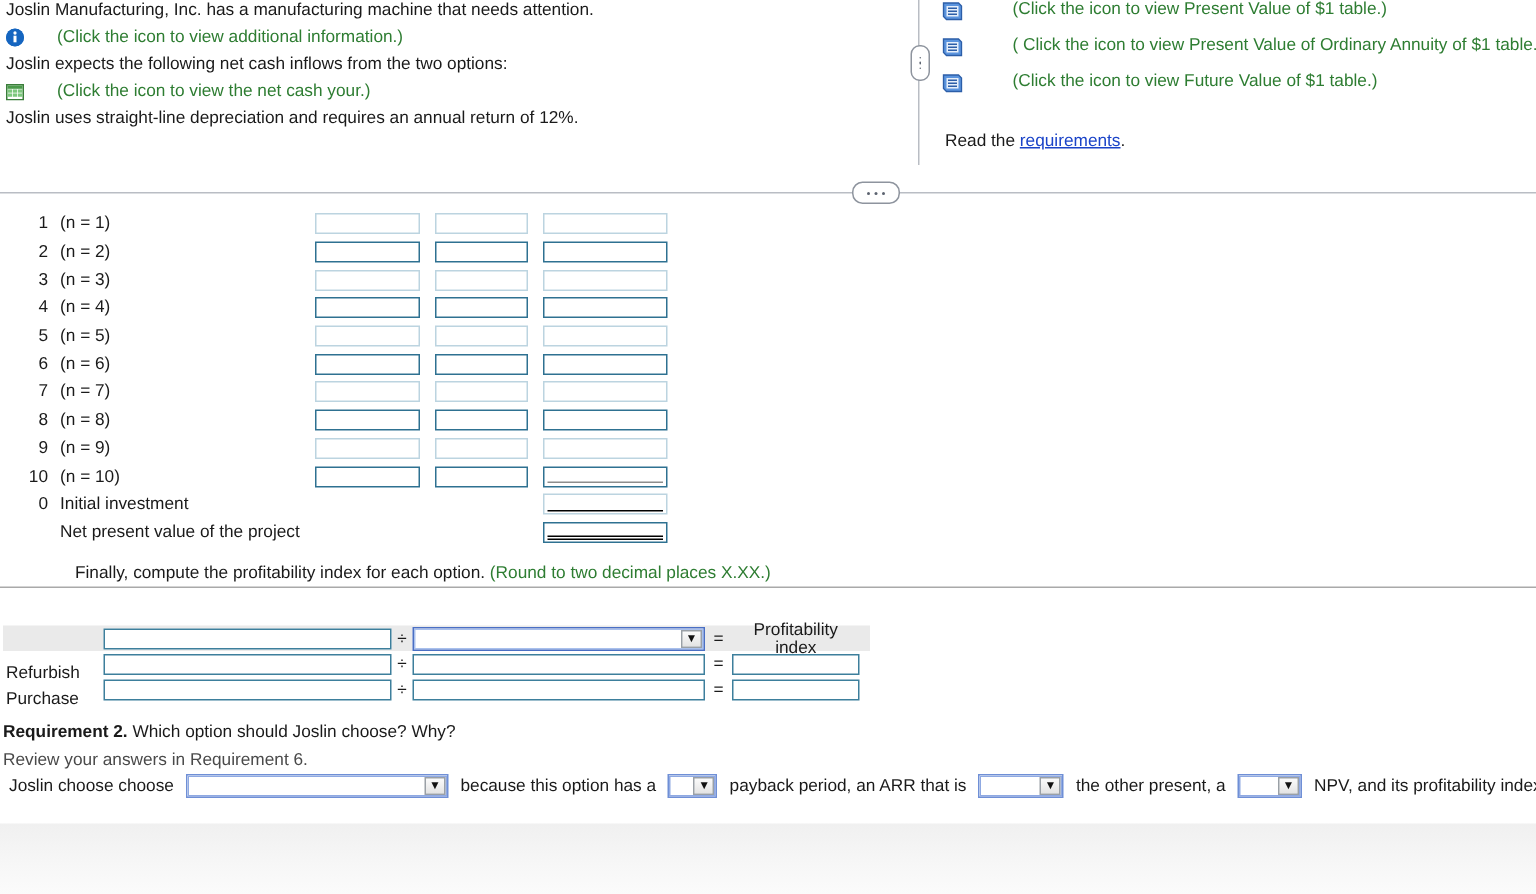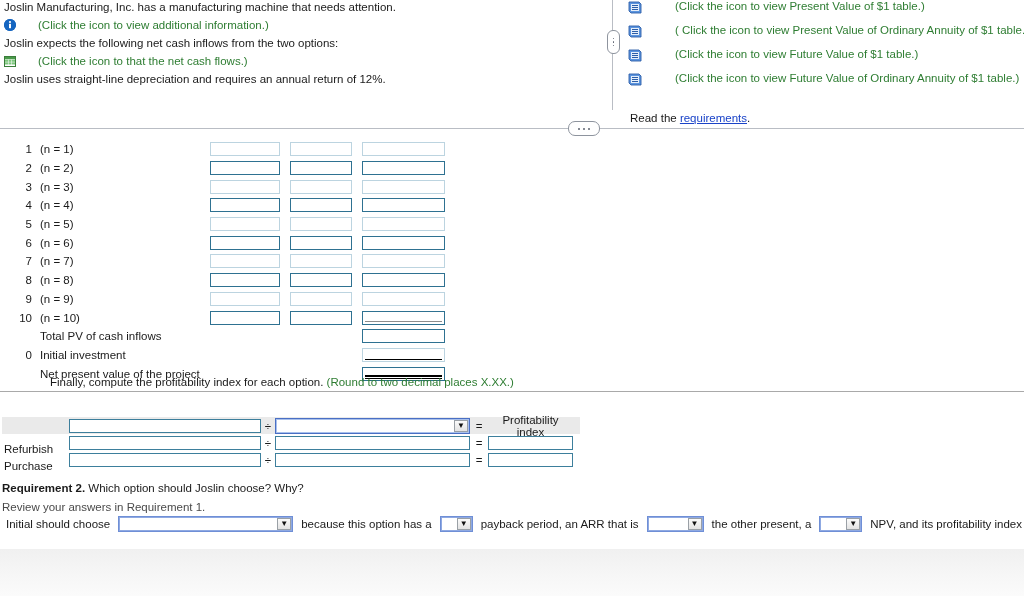--- a/index.html
+++ b/index.html
@@ -328,21 +328,21 @@
           <rect x="0.5" y="0.5" width="11" height="10" fill="#ffffff" stroke="#3a7d3a"></rect>
           <rect x="1" y="1" width="10" height="2.2" fill="#4a9a4a"></rect>
           <rect x="1" y="3.6" width="3" height="2.2" fill="#7dc77d"></rect>
           <rect x="4.5" y="3.6" width="3" height="2.2" fill="#7dc77d"></rect>
           <rect x="8" y="3.6" width="3" height="2.2" fill="#7dc77d"></rect>
           <rect x="1" y="6.3" width="3" height="2.2" fill="#7dc77d"></rect>
           <rect x="4.5" y="6.3" width="3" height="2.2" fill="#7dc77d"></rect>
           <rect x="8" y="6.3" width="3" height="2.2" fill="#7dc77d"></rect>
         </svg>
       </span>
-      <span class="green">(Click the icon to that the net cash flows.)</span>
+      <span class="green">(Click the icon to view the net cash your.)</span>
     </div>
 
     <p>Joslin uses straight-line depreciation and requires an annual return of 12%.</p>
   </div>
 
   <div class="right-col">
     <div class="vdivider"></div>
     <div class="vhandle">
       <i></i>
         <i></i>
@@ -381,32 +381,20 @@
           <path d="M2 2 L12 2 L14 4 L14 13 L4 13 L2 11 Z" fill="#5b94de" stroke="#2c5ea8" stroke-width="0.9"></path>
           <path d="M4 4 L12 4 L12 11 L4 11 Z" fill="#ffffff" opacity="0.85"></path>
           <rect x="5" y="5" width="6" height="1" fill="#2c5ea8"></rect>
           <rect x="5" y="7" width="6" height="1" fill="#2c5ea8"></rect>
           <rect x="5" y="9" width="6" height="1" fill="#2c5ea8"></rect>
         </svg>
       </span>
       <span class="book-txt green">(Click the icon to view Future Value of $1 table.)</span>
     </div>
 
-    <div class="book-row">
-      <span class="book-ico">
-        <svg width="16" height="14" viewBox="0 0 16 14" aria-hidden="true">
-          <path d="M2 2 L12 2 L14 4 L14 13 L4 13 L2 11 Z" fill="#5b94de" stroke="#2c5ea8" stroke-width="0.9"></path>
-          <path d="M4 4 L12 4 L12 11 L4 11 Z" fill="#ffffff" opacity="0.85"></path>
-          <rect x="5" y="5" width="6" height="1" fill="#2c5ea8"></rect>
-          <rect x="5" y="7" width="6" height="1" fill="#2c5ea8"></rect>
-          <rect x="5" y="9" width="6" height="1" fill="#2c5ea8"></rect>
-        </svg>
-      </span>
-      <span class="book-txt green">(Click the icon to view Future Value of Ordinary Annuity of $1 table.)</span>
-    </div>
 
     <div class="read-req"><span>Read the </span><a href="#">requirements</a><span>.</span></div>
   </div>
 
   <div class="hsplit"></div>
   <div class="hhandle">
     <i></i>
       <i></i>
       <i></i>
   </div>
@@ -547,29 +535,20 @@
         </span>
       <span class="cellwrap c2">
           <input class="box" value="" style="">
         </span>
       <span class="cellwrap c3">
         <input class="box" value="" style="">
         <span class="ruleline"></span>
       </span>
     </div>
 
-    <div class="npv-row">
-      <span class="npv-n"></span>
-      <span class="npv-label">Total PV of cash inflows</span>
-      <span class="cellwrap spacer1"></span>
-      <span class="cellwrap spacer2"></span>
-      <span class="cellwrap c3">
-          <input class="box" value="" style="">
-        </span>
-    </div>
 
     <div class="npv-row">
       <span class="npv-n">0</span>
       <span class="npv-label">Initial investment</span>
       <span class="cellwrap spacer1"></span>
       <span class="cellwrap spacer2"></span>
       <span class="cellwrap c3">
         <input class="box light" value="" style="">
         <span class="ruleline black"></span>
       </span>
@@ -635,24 +614,24 @@
         </span>
       <span class="pi-eq">=</span>
       <span class="pi-c3">
           <input class="tbox" value="" style="">
         </span>
     </div>
   </div>
 
   <div class="req2"><b>Requirement 2.</b><span> Which option should Joslin choose? Why?</span></div>
 
-  <div class="review">Review your answers in Requirement 1.</div>
+  <div class="review">Review your answers in Requirement 6.</div>
 
   <div class="sentence">
-    <span>Initial should choose</span>
+    <span>Joslin choose choose</span>
     <span class="dd-w175">
       <span class="dd">
         <span class="arrow">▼</span>
       </span>
     </span>
     <span>because this option has a</span>
     <span class="dd-w33">
       <span class="dd">
         <span class="arrow">▼</span>
       </span>

